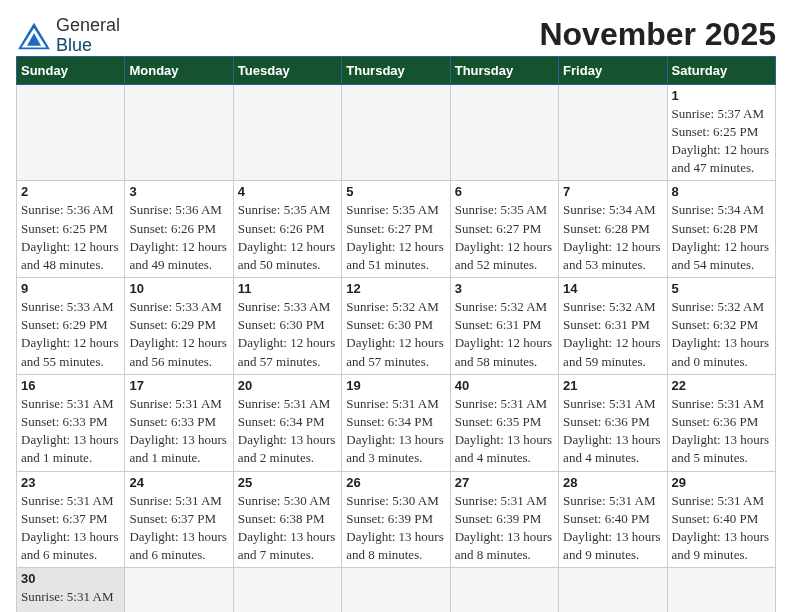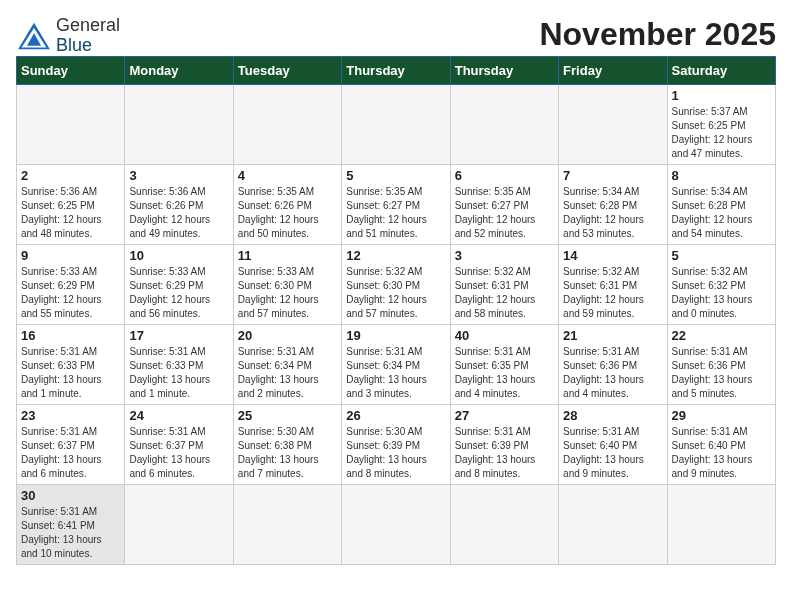--- a/index.html
+++ b/index.html
@@ -71,23 +71,24 @@
       background: #f5f5f5;
     }
     .day-number {
       font-size: 13px;
       font-weight: bold;
       color: #222;
       display: block;
       margin-bottom: 2px;
     }
     .day-info {
-      font-size: 10px;
+      font-size: 13px;
       color: #333;
       line-height: 1.4;
+      font-family: Liberation Serif, serif;
     }
     .last-row td {
       background: #f5f5f5;
     }
     .last-row td.has-data {
       background: #e5e5e5;
     }
   </style>
 </head>
 <body>

